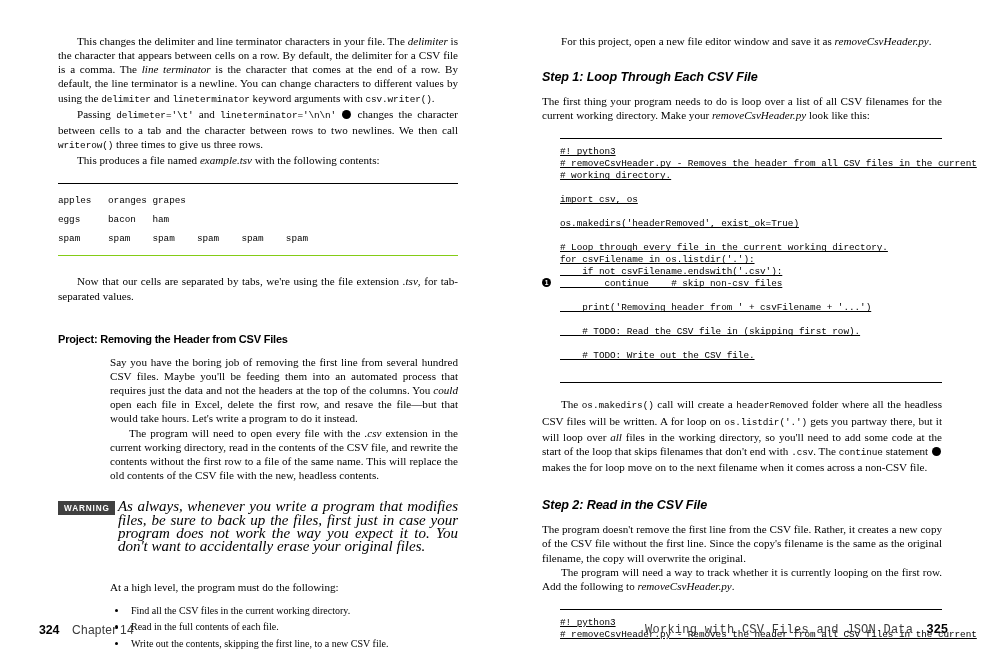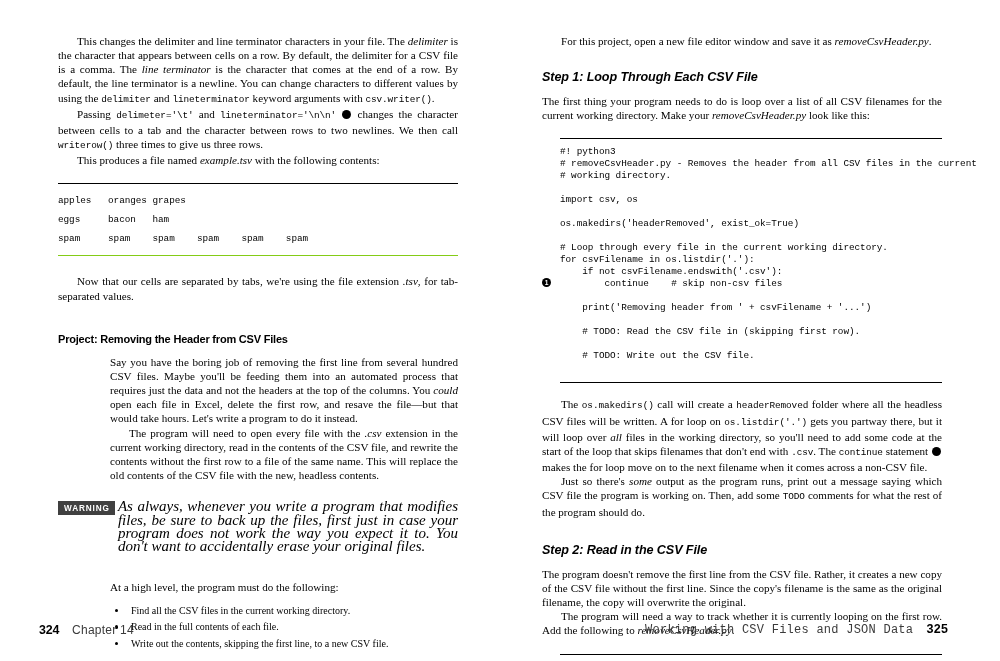--- a/index.html
+++ b/index.html
@@ -75,20 +75,21 @@
     letter-spacing: -0.1px;
     color: #000;
   }
 
   
   .listing {
     border-top: 1px solid #000;
     border-bottom: 1px solid #000;
     padding: 7px 0 20px 0;
     margin: 0;
+    text-decoration: underline;
   }
   .listing.noborder-bottom { border-bottom: none; }
   .listing pre {
     font-family: "Liberation Mono", monospace;
     font-size: 9.35px;
     line-height: 12.0px;
     margin: 0;
     white-space: pre;
     letter-spacing: -0.05px;
   }
@@ -319,21 +320,20 @@
       <div class="sp16"></div>
 
       <div class="listing" style="margin-left:18px;">
         <pre><span class="codeline"><span>#! python3</span></span><span class="codeline"><span># removeCsvHeader.py - Removes the header from all CSV files in the current</span></span><span class="codeline"><span># working directory.</span></span><span class="codeline"><span></span></span><span class="codeline"><span>import csv, os</span></span><span class="codeline"><span></span></span><span class="codeline"><span>os.makedirs('headerRemoved', exist_ok=True)</span></span><span class="codeline"><span></span></span><span class="codeline"><span># Loop through every file in the current working directory.</span></span><span class="codeline"><span>for csvFilename in os.listdir('.'):</span></span><span class="codeline"><span>    if not csvFilename.endswith('.csv'):</span></span><span class="codeline"><span class="callout">1</span><span>        continue    # skip non-csv files</span></span><span class="codeline"><span></span></span><span class="codeline"><span>    print('Removing header from ' + csvFilename + '...')</span></span><span class="codeline"><span></span></span><span class="codeline"><span>    # TODO: Read the CSV file in (skipping first row).</span></span><span class="codeline"><span></span></span><span class="codeline"><span>    # TODO: Write out the CSV file.</span></span></pre>
       </div>
 
       <div class="sp14"></div>
 
       <p class="body"><span>The </span><code>os.makedirs()</code><span> call will create a </span><code>headerRemoved</code><span> folder where all the headless CSV files will be written. A for loop on </span><code>os.listdir('.')</code><span> gets you partway there, but it will loop over </span><i>all</i><span> files in the working directory, so you'll need to add some code at the start of the loop that skips filenames that don't end with </span><code>.csv</code><span>. The </span><code>continue</code><span> statement </span><span class="callout-inline">1</span><span> makes the for loop move on to the next filename when it comes across a non-CSV file.</span></p>
 
-      <p class="body"><span>Just so there's </span><i>some</i><span> output as the program runs, print out a message saying which CSV file the program is working on. Then, add some </span><code>TODO</code><span> comments for what the rest of the program should do.</span></p>
 
       <div class="sp18"></div>
       <div class="sp6"></div>
 
       <h3 class="step-head">Step 2: Read in the CSV File</h3>
 
       <div class="sp10"></div>
 
       <p class="body noindent">The program doesn't remove the first line from the CSV file. Rather, it creates a new copy of the CSV file without the first line. Since the copy's filename is the same as the original filename, the copy will overwrite the original.</p>
 

